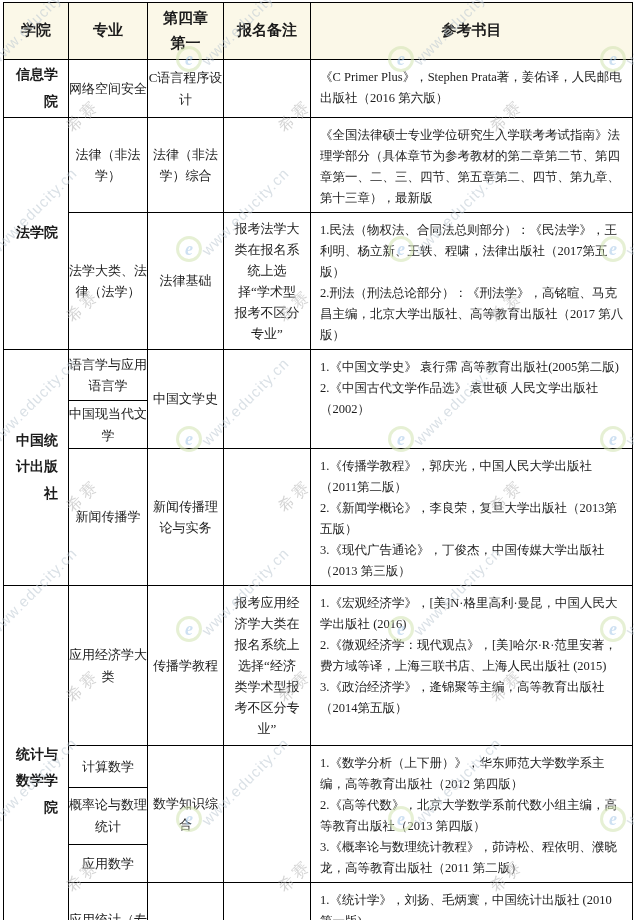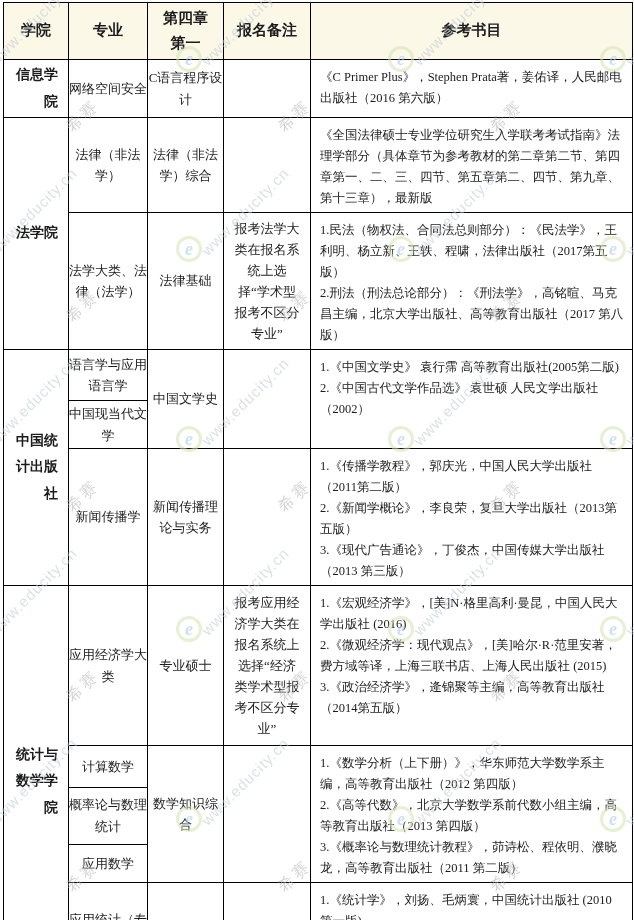--- a/index.html
+++ b/index.html
@@ -172,21 +172,21 @@
       <td class="exam">新闻传播理论与实务</td>
       <td class="note"></td>
       <td class="books">1.《传播学教程》，郭庆光，中国人民大学出版社（2011第二版）
 2.《新闻学概论》，李良荣，复旦大学出版社（2013第五版）
 3.《现代广告通论》，丁俊杰，中国传媒大学出版社（2013 第三版）</td>
     </tr>
 
     <tr style="height:160px">
       <td class="college" rowspan="5">统计与数学学院</td>
       <td class="major">应用经济学大类</td>
-      <td class="exam">专业硕士</td>
+      <td class="exam">传播学教程</td>
       <td class="note">报考应用经济学大类在报名系统上选择“经济类学术型报考不区分专业”</td>
       <td class="books">1.《宏观经济学》，[美]N·格里高利·曼昆，中国人民大学出版社 (2016)
 2.《微观经济学：现代观点》，[美]哈尔·R·范里安著，费方域等译，上海三联书店、上海人民出版社 (2015)
 3.《政治经济学》，逄锦聚等主编，高等教育出版社（2014第五版）</td>
     </tr>
 
     <tr style="height:40px">
       <td class="major">计算数学</td>
       <td class="exam" rowspan="3">数学知识综合</td>
       <td class="note" rowspan="3"></td>

